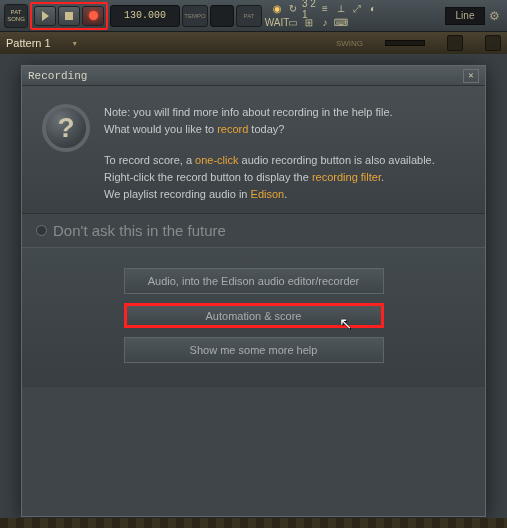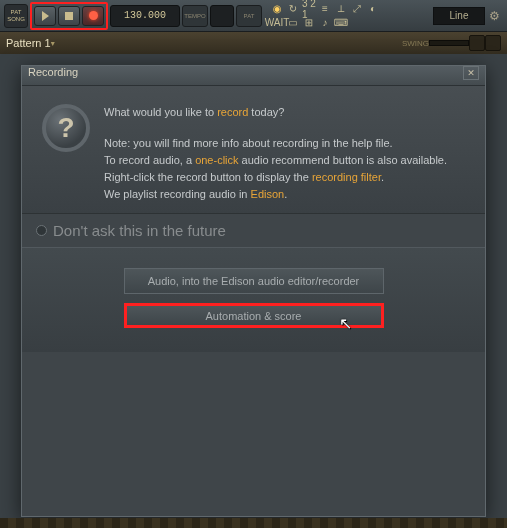--- a/index.html
+++ b/index.html
@@ -77,37 +77,37 @@
 .micon {
   width: 14px; height: 12px;
   display: flex; align-items: center; justify-content: center;
   color: #c6bd95; font-size: 10px;
 }
 .micon.on { color: #ffd060; }
 .right-group {
   margin-left: auto; display: flex; gap: 4px; align-items: center;
 }
 .line-display {
-  width: 52px; height: 18px;
+  width: 40px; height: 18px;
   background: #161819; border: 1px solid #0e1011;
   color: #b5ae8f; font-size: 10px;
   display: flex; align-items: center; justify-content: center;
 }
 .gear {
   width: 14px; height: 14px; color: #a8a088; font-size: 12px;
 }
 
 .pattern-bar {
   height: 22px;
   background: linear-gradient(#4b4230, #332d20);
   display: flex; align-items: center;
   padding: 0 6px;
   color: #e8dfc0;
   font-size: 11px;
-  gap: 0;
+  gap: 22px;
 }
 .swing {
   margin-left: auto;
   color: #867a56; font-size: 8px;
 }
 .swing-bar {
   width: 40px; height: 6px;
   background: #1c1a14; border: 1px solid #0e0d0a;
 }
 .pbtn {
@@ -120,23 +120,23 @@
   left: 21px; top: 65px;
   width: 465px; height: 452px;
   background: #3f4549;
   border: 1px solid #60686d;
   box-shadow: 0 4px 20px rgba(0,0,0,0.6);
 }
 .dialog-title {
   height: 20px;
   background: linear-gradient(#555d62, #444b4f);
   border-bottom: 1px solid #2c3134;
-  display: flex; 
+  display: flex; align-items: center;
   padding: 0 6px;
-  color: #d8d3c0; font-size: 11px;
+  color: #d8d3c0; font-size: 11px; font-family: Liberation Mono, monospace;
 }
 .dialog-close {
   margin-left: auto;
   width: 16px; height: 14px;
   border: 1px solid #6a7276;
   color: #c8c0a8; font-size: 9px;
   display: flex; align-items: center; justify-content: center;
 }
 .dialog-body {
   padding: 18px 20px 10px 20px;
@@ -255,41 +255,42 @@
 </div>
 
 <div class="dialog">
   <div class="dialog-title">
     <span>Recording</span>
     <div class="dialog-close">✕</div>
   </div>
   <div class="dialog-body">
     <div class="qicon">?</div>
     <div class="dialog-text">
+      <div>Note: you will find more info about recording in the help file.</div>
       <div style="margin-bottom:14px">
         <span>What would you like to </span><span class="orange">record</span><span> today?</span>
       </div>
-      <div>Note: you will find more info about recording in the help file.</div>
       <div>
-        <span>To record audio, a </span><span class="orange">one-click</span><span> audio recommend button is also available.</span>
+        <span>To record score, a </span><span class="orange">one-click</span><span> audio recording button is also available.</span>
       </div>
       <div>
         <span>Right-click the record button to display the </span><span class="orange">recording filter</span><span>.</span>
       </div>
       <div>
         <span>We playlist recording audio in </span><span class="orange">Edison</span><span>.</span>
       </div>
     </div>
   </div>
   <div class="dialog-checkrow">
     <div class="radio"></div>
     <span>Don't ask this in the future</span>
   </div>
   <div class="buttons">
     <div class="dlgbtn">Audio, into the Edison audio editor/recorder</div>
     <div class="dlgbtn hl">
       <span>Automation &amp; score</span>
       <span class="cursor">↖</span>
     </div>
+    <div class="dlgbtn">Show me some more help</div>
   </div>
 </div>
 
 <div class="bottom-strip"></div>
 
 </body></html>

